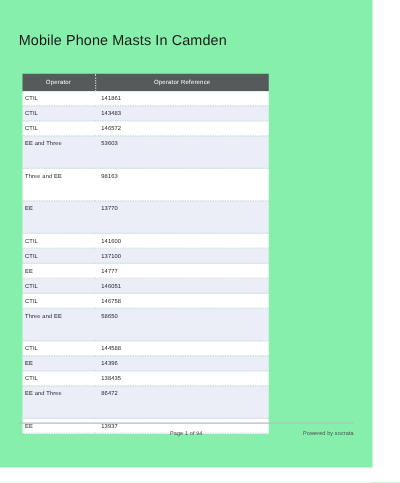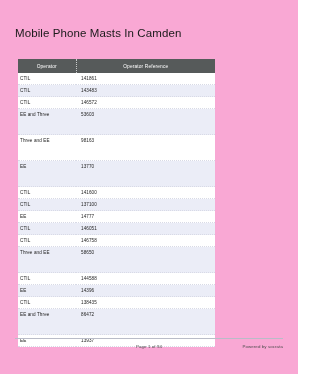--- a/index.html
+++ b/index.html
@@ -15,21 +15,21 @@
     font-family: "Liberation Sans", sans-serif;
     color: #222222;
     -webkit-font-smoothing: none;
   }
 
   .page {
     position: relative;
     width: 298px;
     height: 374px;
     box-sizing: border-box;
-    background: #f9a8d4;
+    background: #86efac;
   }
 
   .page-title {
     position: absolute;
     left: 15px;
     top: 27px;
     font-size: 11.5px;
     font-weight: 400;
     letter-spacing: 0.1px;
     color: #1a1a1a;

